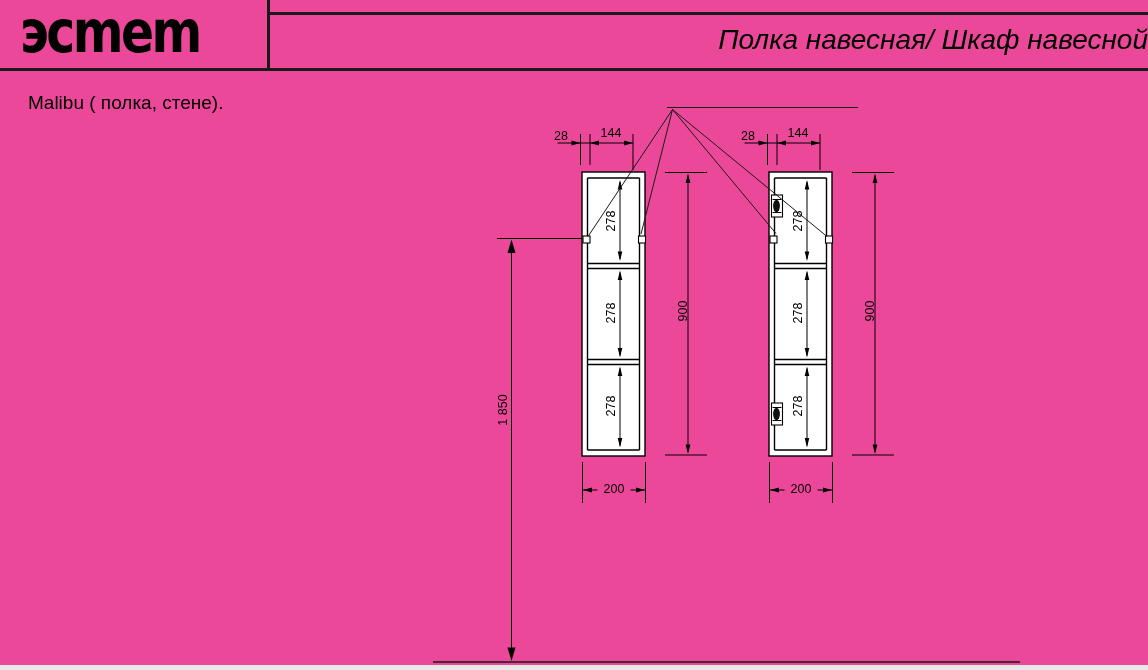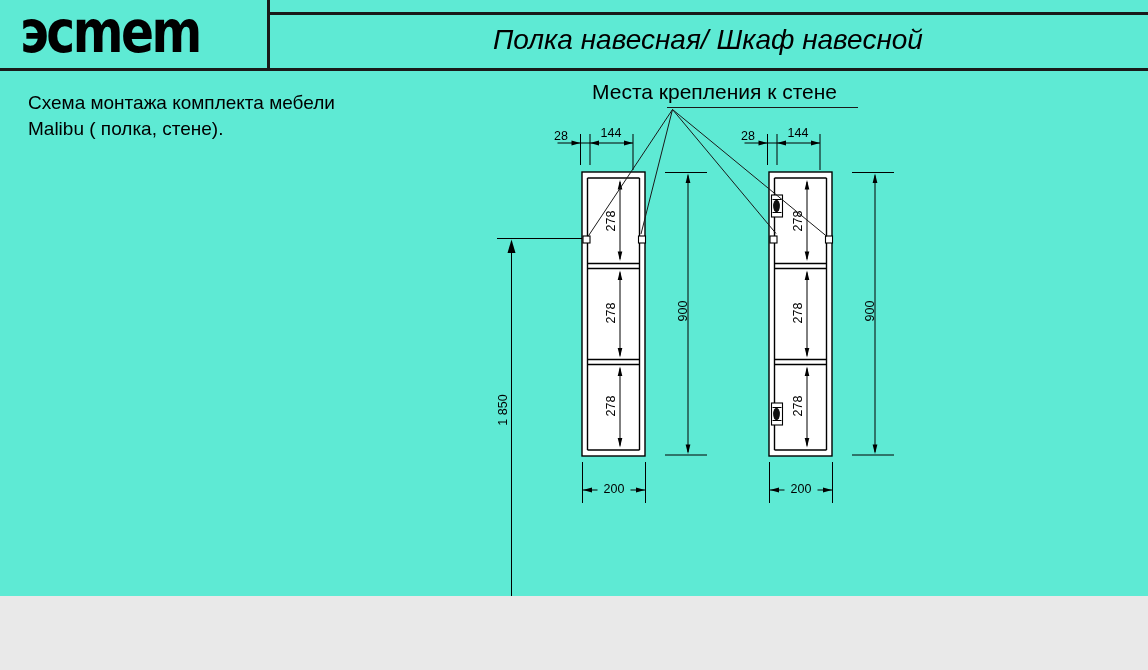--- a/index.html
+++ b/index.html
@@ -1,33 +1,33 @@
 <!DOCTYPE html>
 <html><head>
 <meta charset="utf-8">
 <style>
   html,body { margin:0; padding:0; background:#e9e9e9; }
   .page {
-    position:relative; width:1148px; height:596px; background:#5eead4;
+    position:relative; width:1148px; height:665px; background:#ec4899;
     font-family:"Liberation Sans","DejaVu Sans",sans-serif; color:#000;
     overflow:hidden; margin:0 auto;
   }
   
   .logo {
     position:absolute; left:20px; top:0; height:70px; line-height:64px;
     font-size:58px; font-weight:bold; letter-spacing:-3px;
     transform:scaleX(0.84); transform-origin:left center;
     font-family:"DejaVu Sans","Liberation Sans",sans-serif;
   }
   .tb-vline   { position:absolute; left:267px; top:0; width:3px; height:70px; background:#1a1a1a; }
   .tb-topline { position:absolute; left:267px; top:12px; width:881px; height:3px; background:#1a1a1a; }
   .tb-botline { position:absolute; left:0; top:68px; width:1148px; height:3px; background:#1a1a1a; }
   .sheet-title {
     position:absolute; left:268px; top:24px; width:880px; box-sizing:border-box; 
-    text-align:center; font-style:italic; font-size:28px; white-space:nowrap;
+    text-align:right; font-style:italic; font-size:28px; white-space:nowrap;
   }
   
   .note { position:absolute; left:28px; top:90px; font-size:19px; line-height:26px; }
   .callout {
     position:absolute; left:592px; top:80px; font-size:21px; white-space:nowrap;
   }
   
   svg.draw { position:absolute; left:0; top:0; }
   svg.draw text {
     font-family:"Liberation Sans","DejaVu Sans",sans-serif;
@@ -47,24 +47,22 @@
 
 <div class="page">
 
   <div class="logo">эсmem</div>
   <div class="tb-vline"></div>
   <div class="tb-topline"></div>
   <div class="sheet-title">Полка навесная/ Шкаф навесной</div>
   <div class="tb-botline"></div>
 
   <div class="note">
-    <div>Схема монтажа комплекта мебели</div>
     <div>Malibu ( полка, стене).</div>
   </div>
-  <div class="callout">Места крепления к стене</div>
 
   <svg class="draw" width="1148" height="670" viewBox="0 0 1148 670">
 
     <defs>
 
       <g id="cabinet">
         <rect class="frameF" x="0" y="0" width="63" height="284"></rect>
         <line class="frame" x1="5.5" y1="6" x2="57.5" y2="6"></line>
         <line class="frame" x1="5.5" y1="6" x2="5.5" y2="278"></line>
         <line class="frame" x1="57.5" y1="6" x2="57.5" y2="278"></line>

